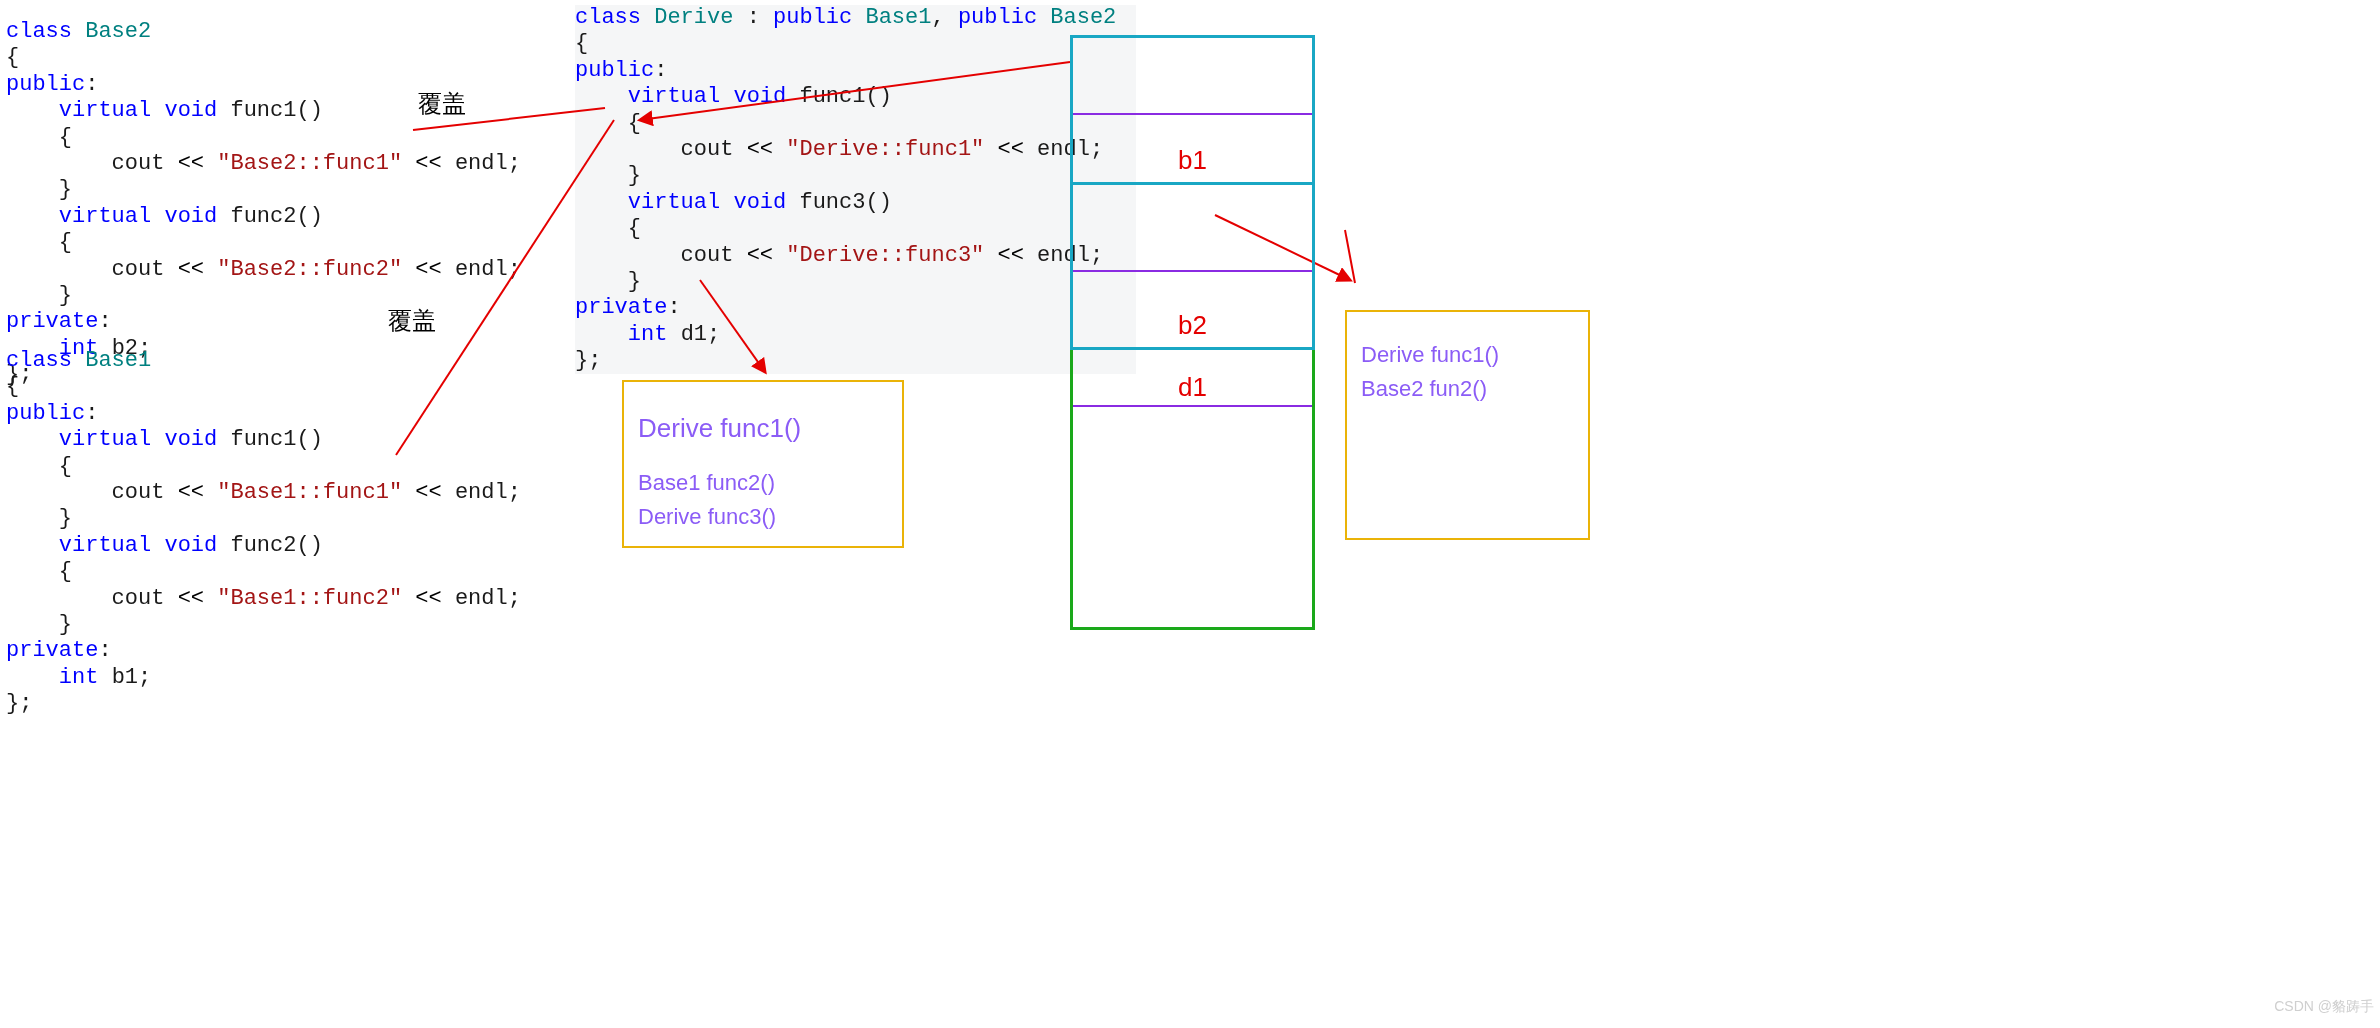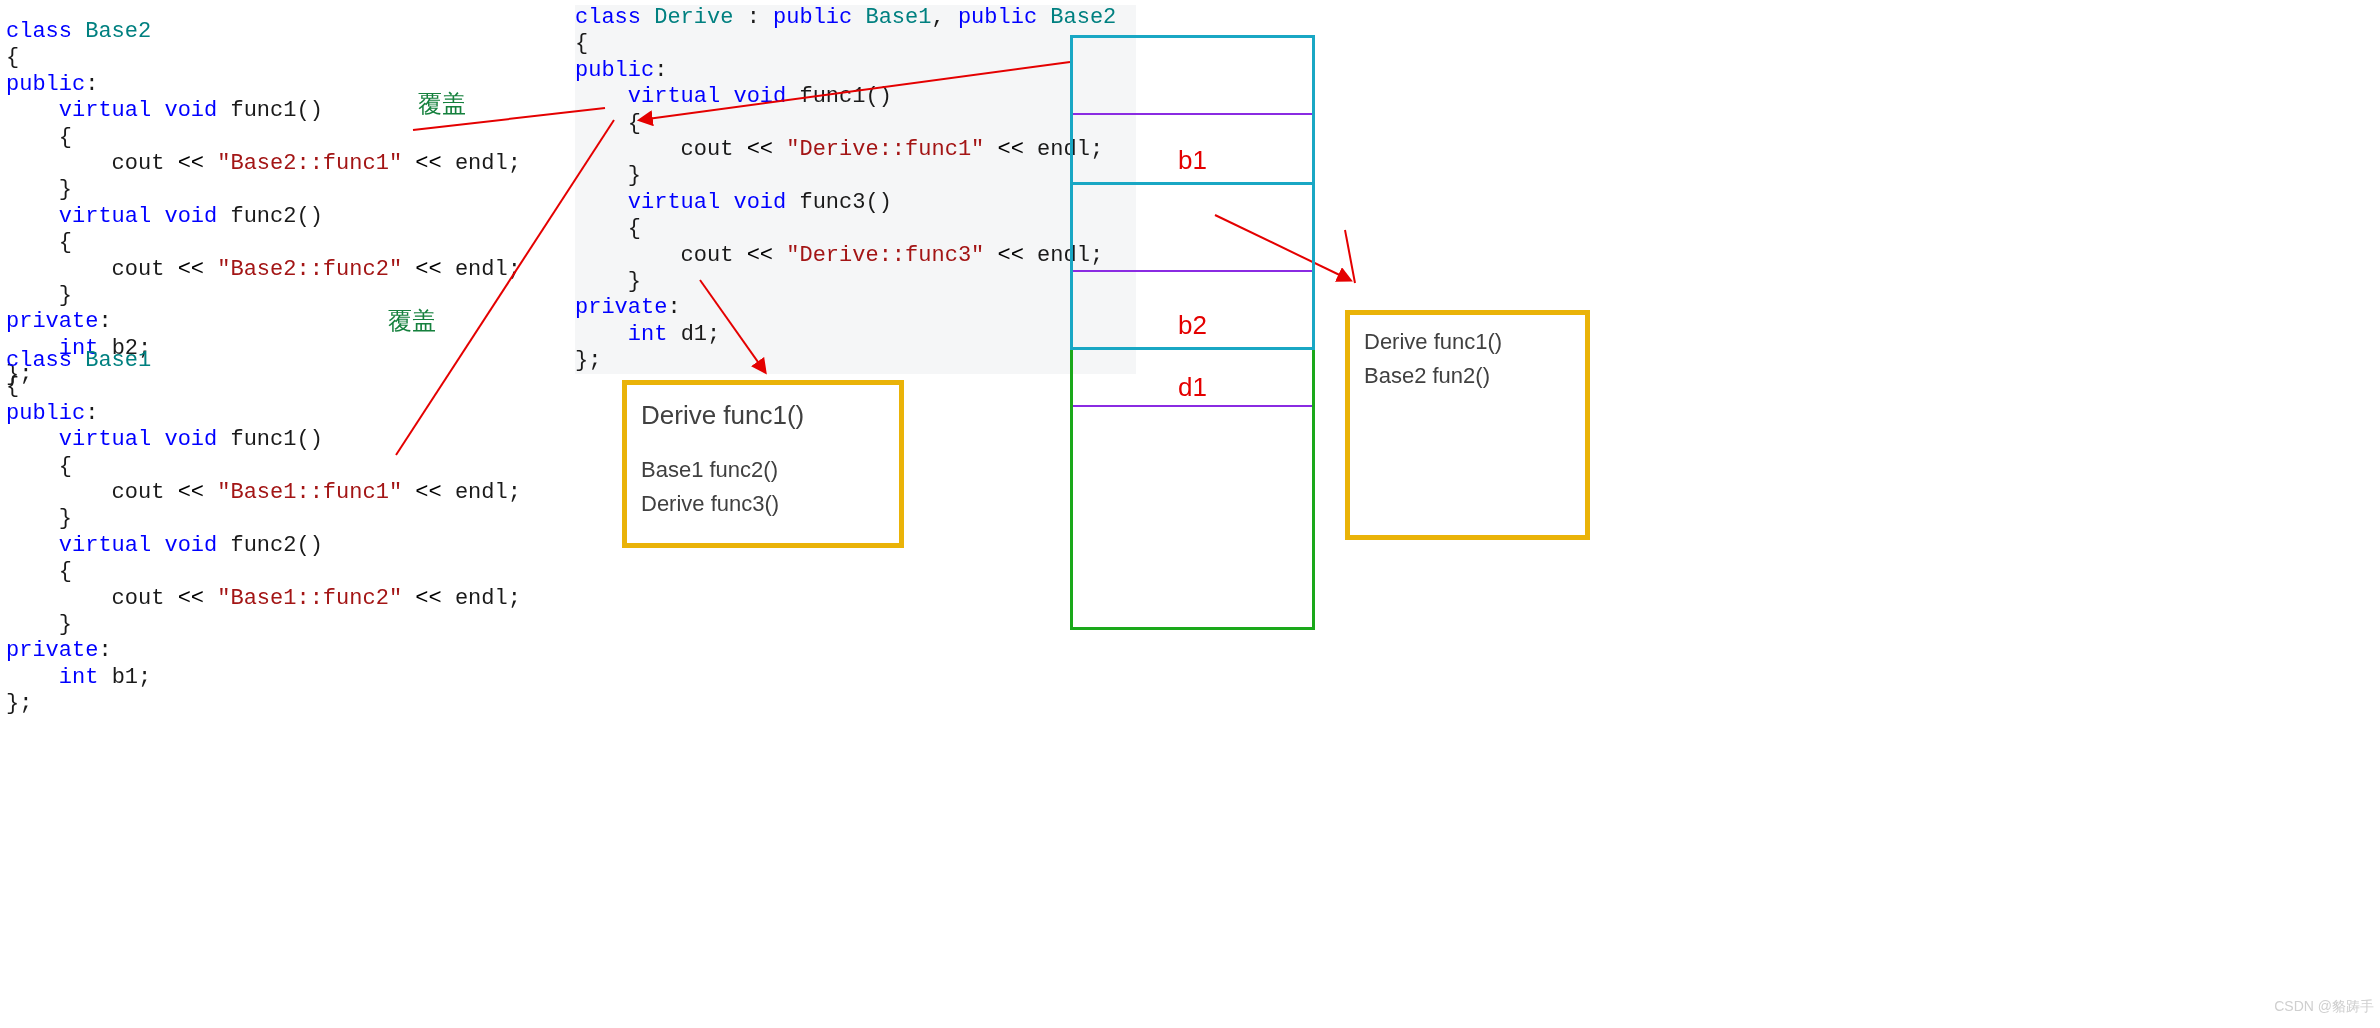--- a/index.html
+++ b/index.html
@@ -22,31 +22,31 @@
   .code-block.shaded {
     background: #f5f6f7;
   }
   .kw-blue { color: #0000ff; }
   .kw-teal { color: #008080; }
   .str { color: #a31515; }
   .op { color: #000; }
   .txt { color: #1a1a1a; }
   .anno-red {
     position: absolute;
-    color: #15803d;
+    color: #000000;
     font-family: Arial, "Microsoft YaHei", sans-serif;
     font-size: 24px;
   }
   .red-box {
     position: absolute;
-    border: 5px solid #eab308;
-    color: #404040;
+    border: 2px solid #eab308;
+    color: #8b5cf6;
     font-family: Arial, sans-serif;
     font-size: 22px;
-    padding: 10px 14px;
+    padding: 26px 14px;
     line-height: 1.55;
   }
   .mem-layout {
     position: absolute;
     width: 245px;
   }
   .mem-cell {
     border: 3px solid;
     height: 150px;
     position: relative;

